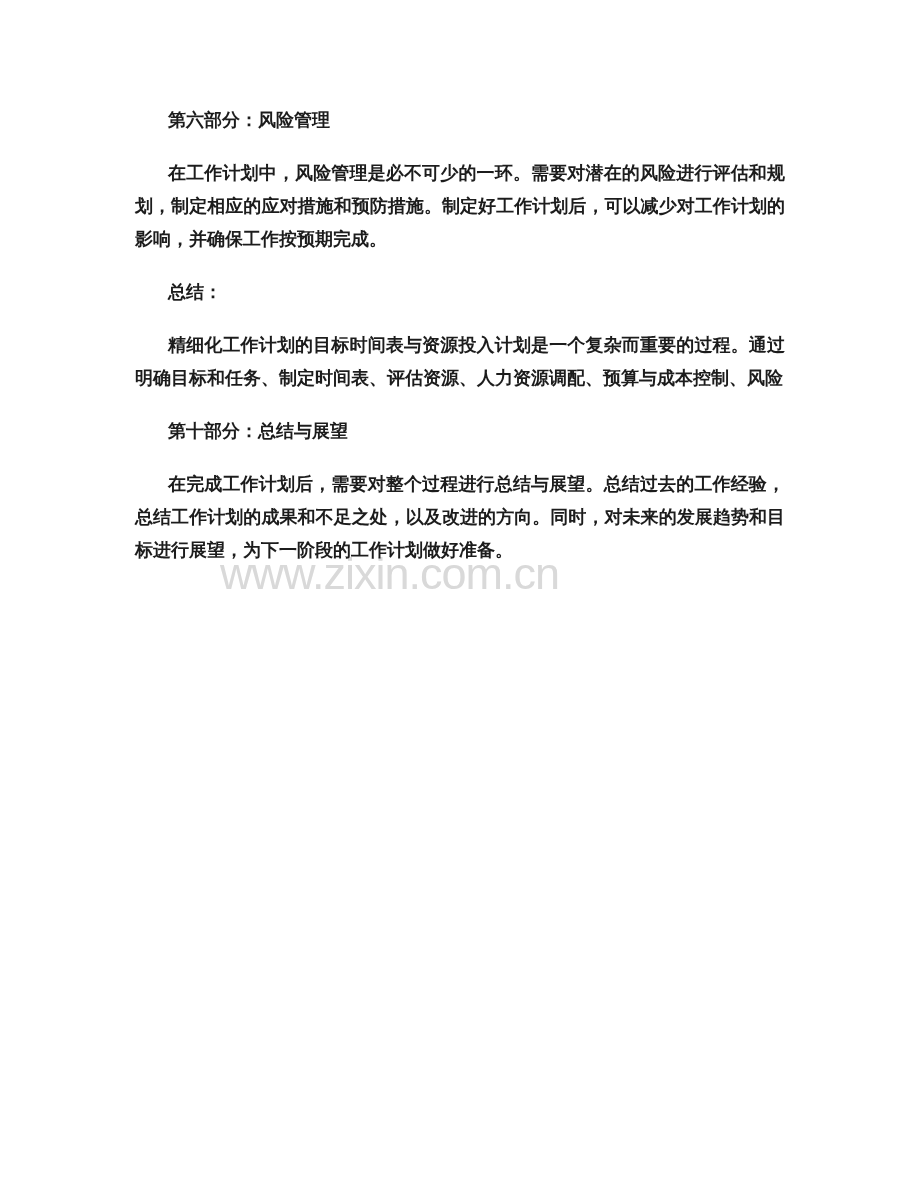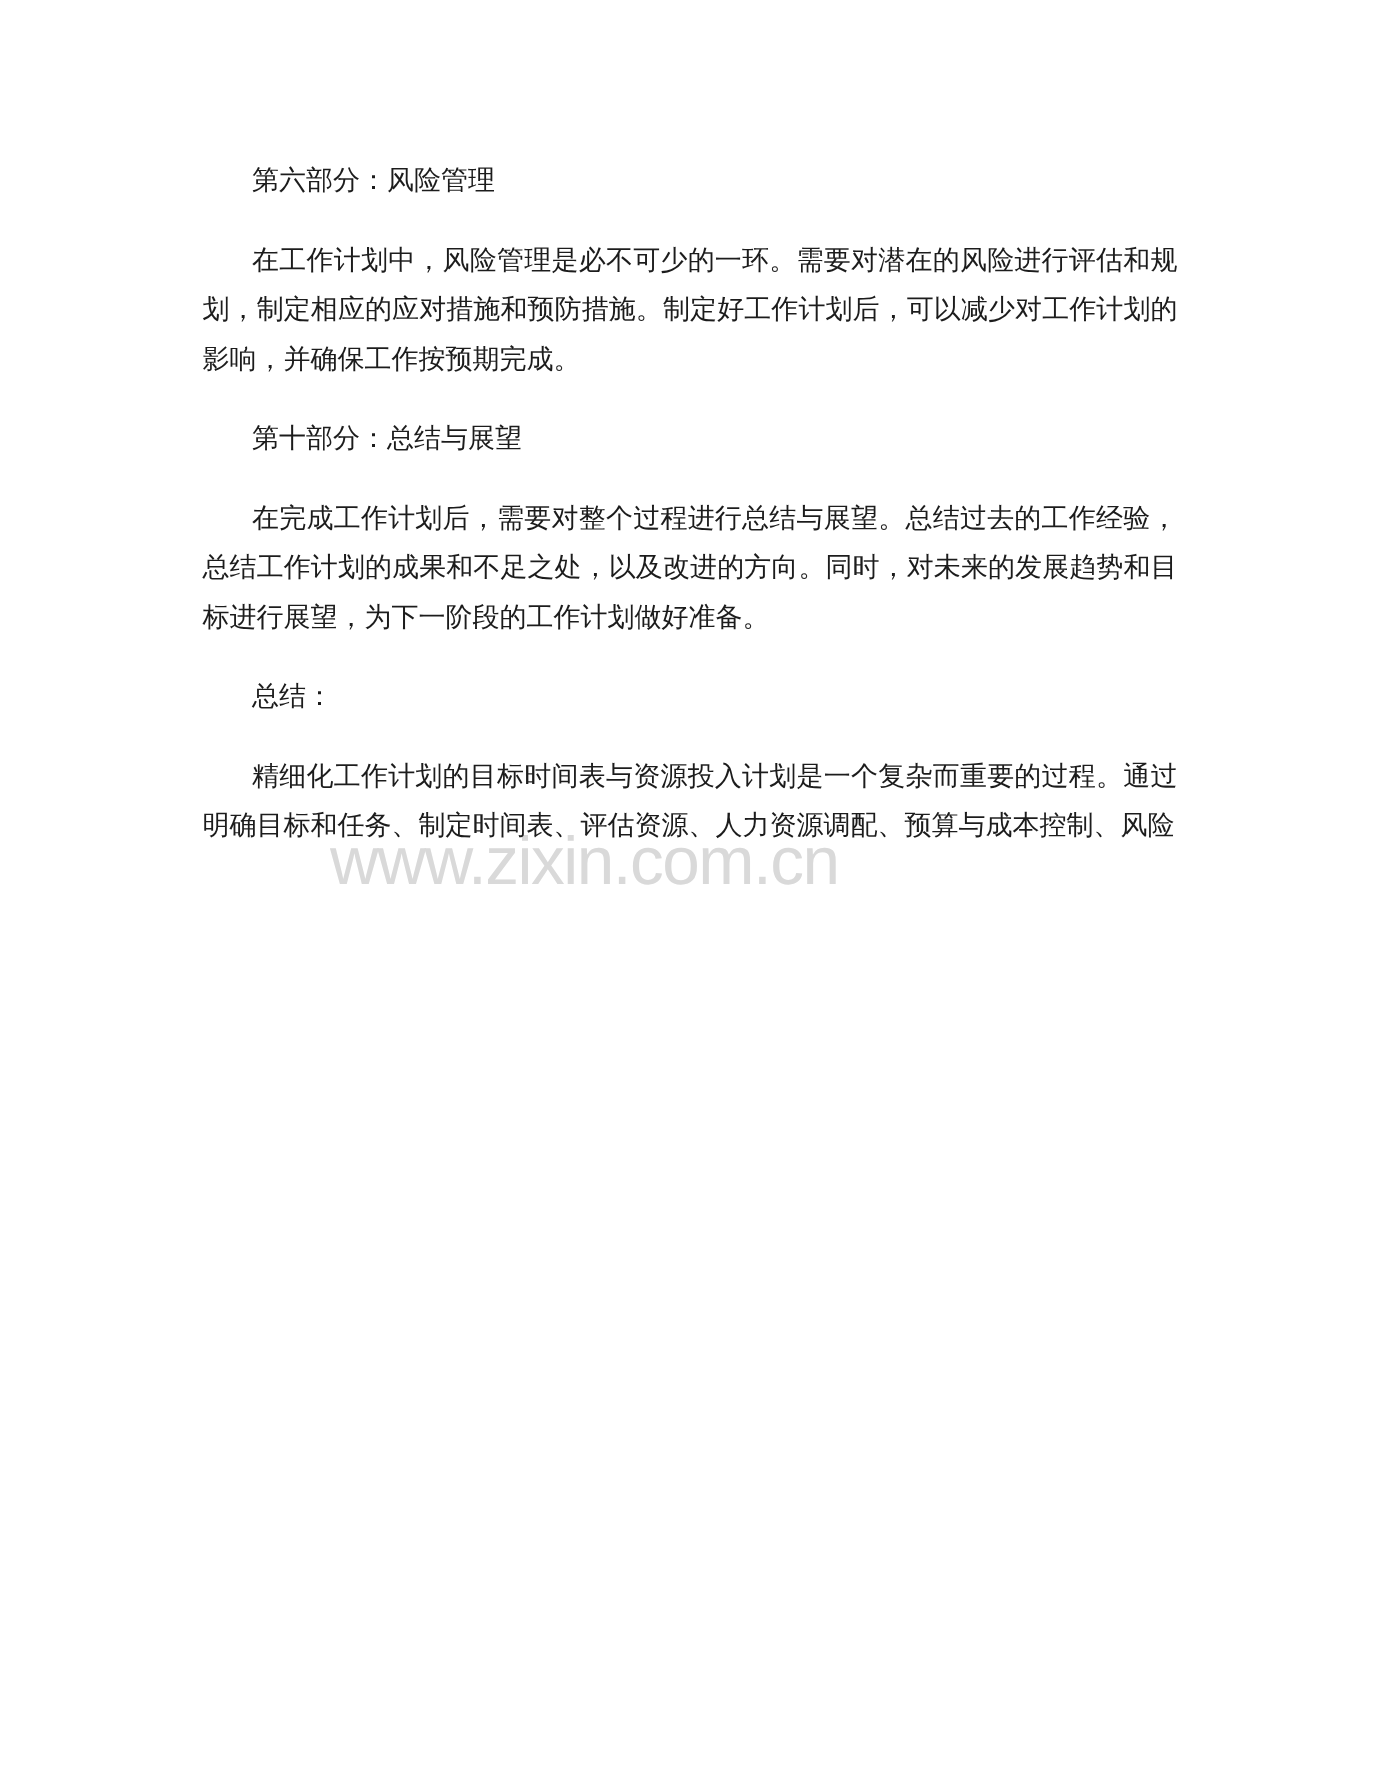--- a/index.html
+++ b/index.html
@@ -40,20 +40,21 @@
     width: 650px;
     z-index: 1;
   }
   .content p {
     margin: 0 0 20px 0;
     font-size: 18px;
     line-height: 33px;
     text-align: justify;
     text-indent: 33px;
     word-break: break-all;
+    font-weight: bold;
   }
   .content p.section-heading {
     text-align: left;
   }
 </style>
 </head>
 <body>
 
 <div class="page">
 
@@ -67,23 +68,23 @@
     </div>
 
 
     <div class="section">
     </div>
 
     <div class="section">
     </div>
 
     <div class="section">
-      <p class="section-heading">第十部分：总结与展望</p>
-      <p class="section-body">在完成工作计划后，需要对整个过程进行总结与展望。总结过去的工作经验，总结工作计划的成果和不足之处，以及改进的方向。同时，对未来的发展趋势和目标进行展望，为下一阶段的工作计划做好准备。</p>
+      <p class="section-heading">总结：</p>
+      <p class="section-body">精细化工作计划的目标时间表与资源投入计划是一个复杂而重要的过程。通过明确目标和任务、制定时间表、评估资源、人力资源调配、预算与成本控制、风险</p>
     </div>
 
     <div class="section">
-      <p class="section-heading">总结：</p>
-      <p class="section-body">精细化工作计划的目标时间表与资源投入计划是一个复杂而重要的过程。通过明确目标和任务、制定时间表、评估资源、人力资源调配、预算与成本控制、风险</p>
+      <p class="section-heading">第十部分：总结与展望</p>
+      <p class="section-body">在完成工作计划后，需要对整个过程进行总结与展望。总结过去的工作经验，总结工作计划的成果和不足之处，以及改进的方向。同时，对未来的发展趋势和目标进行展望，为下一阶段的工作计划做好准备。</p>
     </div>
 
   </div>
 </div>
 
 </body></html>

